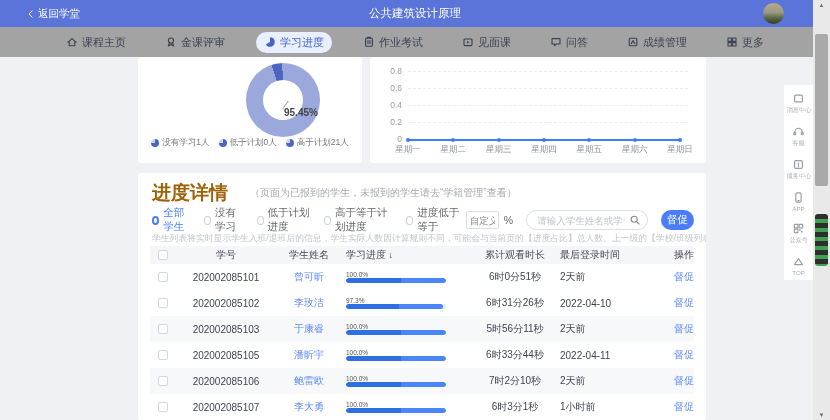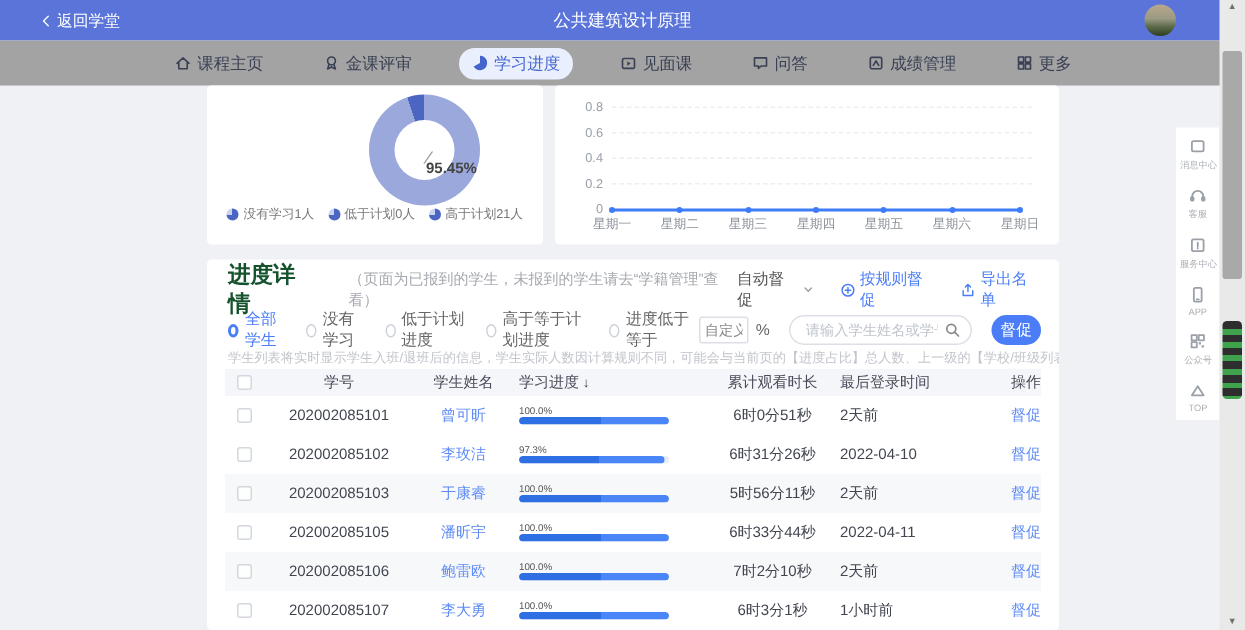--- a/index.html
+++ b/index.html
@@ -41,21 +41,21 @@
   .gridline { position:absolute; left:38px; right:18px; border-top:1px dashed #ECEEF2; }
   .ytick { position:absolute; left:6px; width:26px; text-align:right; font-size:8.5px; color:#9AA0A8;
     transform:translateY(-50%); }
   #trend-line { position:absolute; left:38px; top:82px; width:272px; height:2px; background:#3E7CFA; }
   .dot { position:absolute; top:81px; width:4px; height:4px; border-radius:50%; background:#3E7CFA; }
   .xlabel { position:absolute; top:87px; width:44px; margin-left:-22px; text-align:center;
     font-size:8.5px; color:#8A8F99; }
   
   #detail-header { position:absolute; left:14px; right:12px; top:9px; height:22px;
     display:flex; align-items:center; }
-  #detail-title { font-size:15px; font-weight:bold; color:#14532d; }
+  #detail-title { font-size:19px; font-weight:bold; color:#a16207; }
   #detail-note { font-size:10px; color:#A6A9B0; margin-left:22px; }
   #detail-actions { margin-left:auto; display:flex; align-items:center; gap:16px; }
   #auto-urge { display:flex; align-items:center; gap:2px; font-size:10.5px; color:#555; cursor:pointer; }
   #auto-urge .icon { width:10px; height:10px; color:#999; }
   .blue-link { display:flex; align-items:center; gap:3px; font-size:10.5px; color:#4A7DF7; cursor:pointer; }
   .blue-link .icon { width:11px; height:11px; }
   #filter-row { position:absolute; left:14px; right:12px; top:37px; height:20px;
     display:flex; align-items:center; gap:13px; font-size:10.5px; color:#666; }
   .radio-item { display:flex; align-items:center; gap:4px; cursor:pointer; }
   .radio-dot { width:9px; height:9px; border-radius:50%; border:1px solid #CDD1D9; background:#fff; }
@@ -135,20 +135,27 @@
           <path d="M4.4 6.8 3.4 10 6 8.6 8.6 10 7.6 6.8"></path>
         </svg></span>
       <span>金课评审</span>
     </div>
     <div class="nav-tab active">
       <span class="icon"><svg viewBox="0 0 12 12">
           <path d="M6 6 V1.2 A4.8 4.8 0 1 1 1.8 8.4 Z" fill="currentColor" stroke="none"></path>
           <path d="M7.4 1.5 A4.8 4.8 0 0 1 10.5 4.6 L6.8 5.4 Z" fill="currentColor" stroke="none"></path>
         </svg></span>
       <span>学习进度</span>
+    </div>
+    <div class="nav-tab">
+      <span class="icon"><svg viewBox="0 0 12 12">
+          <rect x="2.6" y="2.2" width="6.8" height="8" rx="1"></rect>
+          <path d="M4.4 2.2 V1.4 H7.6 V2.2 M4.2 5 H7.8 M4.2 7 H7.8"></path>
+        </svg></span>
+      <span>作业考试</span>
     </div>
     <div class="nav-tab">
       <span class="icon"><svg viewBox="0 0 12 12">
           <rect x="2" y="3" width="8" height="6.6" rx="1"></rect>
           <path d="M5.2 4.8 7.4 6.3 5.2 7.8 Z" fill="currentColor" stroke="none"></path>
         </svg></span>
       <span>见面课</span>
     </div>
     <div class="nav-tab">
       <span class="icon"><svg viewBox="0 0 12 12">
@@ -218,41 +225,20 @@
     <div class="dot" style="left: 262.667px;"></div>
     <div class="xlabel" style="left: 264.667px;">星期六</div>
     <div class="dot" style="left: 308px;"></div>
     <div class="xlabel" style="left: 310px;">星期日</div>
   </div>
 
 <div class="card" id="detail-card">
   <div id="detail-header">
     <span id="detail-title">进度详情</span>
     <span id="detail-note">（页面为已报到的学生，未报到的学生请去“学籍管理”查看）</span>
-    <div id="detail-actions">
-      <div id="auto-urge">
-        <span>自动督促</span>
-        <span class="icon"><svg viewBox="0 0 12 12">
-              <path d="M3.4 4.8 6 7.4 8.6 4.8"></path>
-            </svg></span>
-      </div>
-      <div class="blue-link">
-        <span class="icon"><svg viewBox="0 0 12 12">
-              <circle cx="6" cy="6" r="4.4"></circle>
-              <path d="M4 6 H8 M6 4 V8"></path>
-            </svg></span>
-        <span>按规则督促</span>
-      </div>
-      <div class="blue-link">
-        <span class="icon"><svg viewBox="0 0 12 12">
-              <path d="M6 7 V1.8 M4 3.6 6 1.6 8 3.6 M2.4 6.4 V10 H9.6 V6.4"></path>
-            </svg></span>
-        <span>导出名单</span>
-      </div>
-    </div>
   </div>
   <div id="filter-row">
       <div class="radio-item selected">
         <span class="radio-dot"></span>
         <span>全部学生</span>
       </div>
       <div class="radio-item">
         <span class="radio-dot"></span>
         <span>没有学习</span>
       </div>

